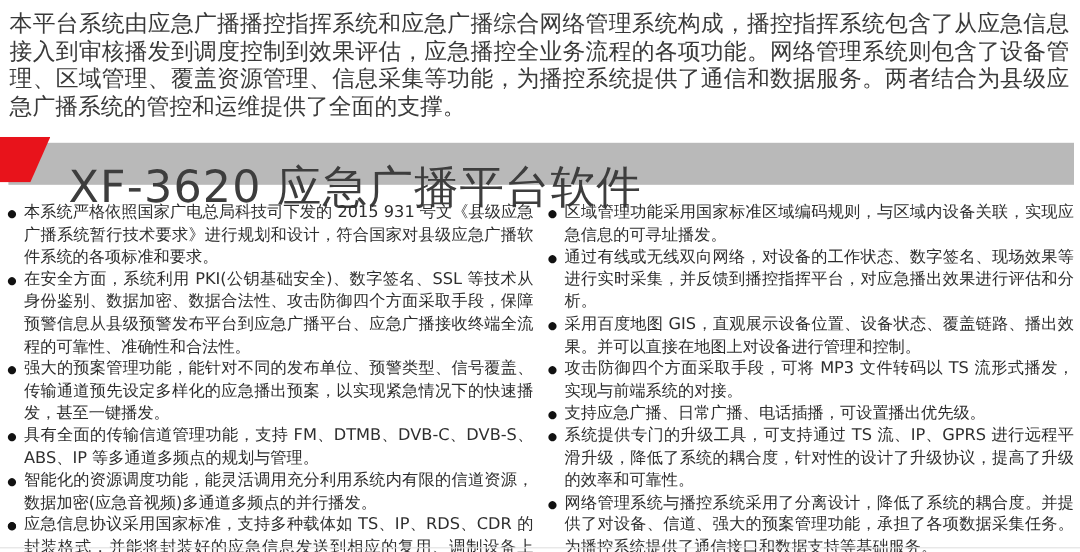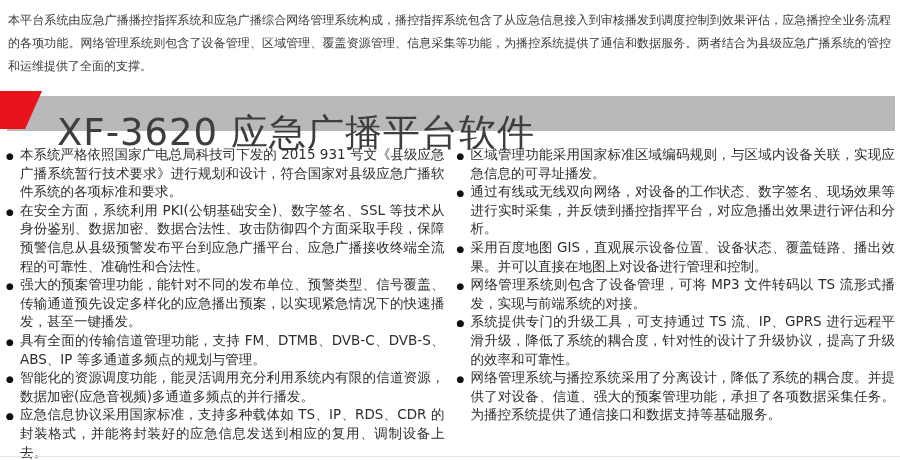--- a/index.html
+++ b/index.html
@@ -10,21 +10,21 @@
     color: #303030;
     overflow: hidden;
     position: relative;
   }
   .page { position: relative; width: 900px; height: 460px; }
 
   
   .intro {
     margin: 0;
     padding: 9px 9px 0 8px;
-    font-size: 12px;
+    font-size: 19px;
     line-height: 23px;
     text-align: justify;
     color: #3a3a3a;
   }
 
   
   .titlebar { position: relative; height: 42px; margin-top: 13px; }
   .titlebar .graybar {
     position: absolute; left: 7px; right: 5px; top: 5px; height: 35px;
     background: #b9b9b9;
@@ -124,24 +124,25 @@
       <li>
         <span class="bullet">●</span>
         <span>通过有线或无线双向网络，对设备的工作状态、数字签名、现场效果等进行实时采集，并反馈到播控指挥平台，对应急播出效果进行评估和分析。</span>
       </li>
       <li>
         <span class="bullet">●</span>
         <span>采用百度地图 GIS，直观展示设备位置、设备状态、覆盖链路、播出效果。并可以直接在地图上对设备进行管理和控制。</span>
       </li>
       <li>
         <span class="bullet">●</span>
-        <span>网络管理系统则包含了设备管理，可将 MP3 文件转码以 TS 流形式播发，实现与前端系统的对接。</span>
+        <span>攻击防御四个方面采取手段，可将 MP3 文件转码以 TS 流形式播发，实现与前端系统的对接。</span>
       </li>
       <li>
         <span class="bullet">●</span>
+        <span>支持应急广播、日常广播、电话插播，可设置播出优先级。</span>
       </li>
       <li>
         <span class="bullet">●</span>
         <span>系统提供专门的升级工具，可支持通过 TS 流、IP、GPRS 进行远程平滑升级，降低了系统的耦合度，针对性的设计了升级协议，提高了升级的效率和可靠性。</span>
       </li>
       <li>
         <span class="bullet">●</span>
         <span>网络管理系统与播控系统采用了分离设计，降低了系统的耦合度。并提供了对设备、信道、强大的预案管理功能，承担了各项数据采集任务。为播控系统提供了通信接口和数据支持等基础服务。</span>
       </li>
     </ul>

